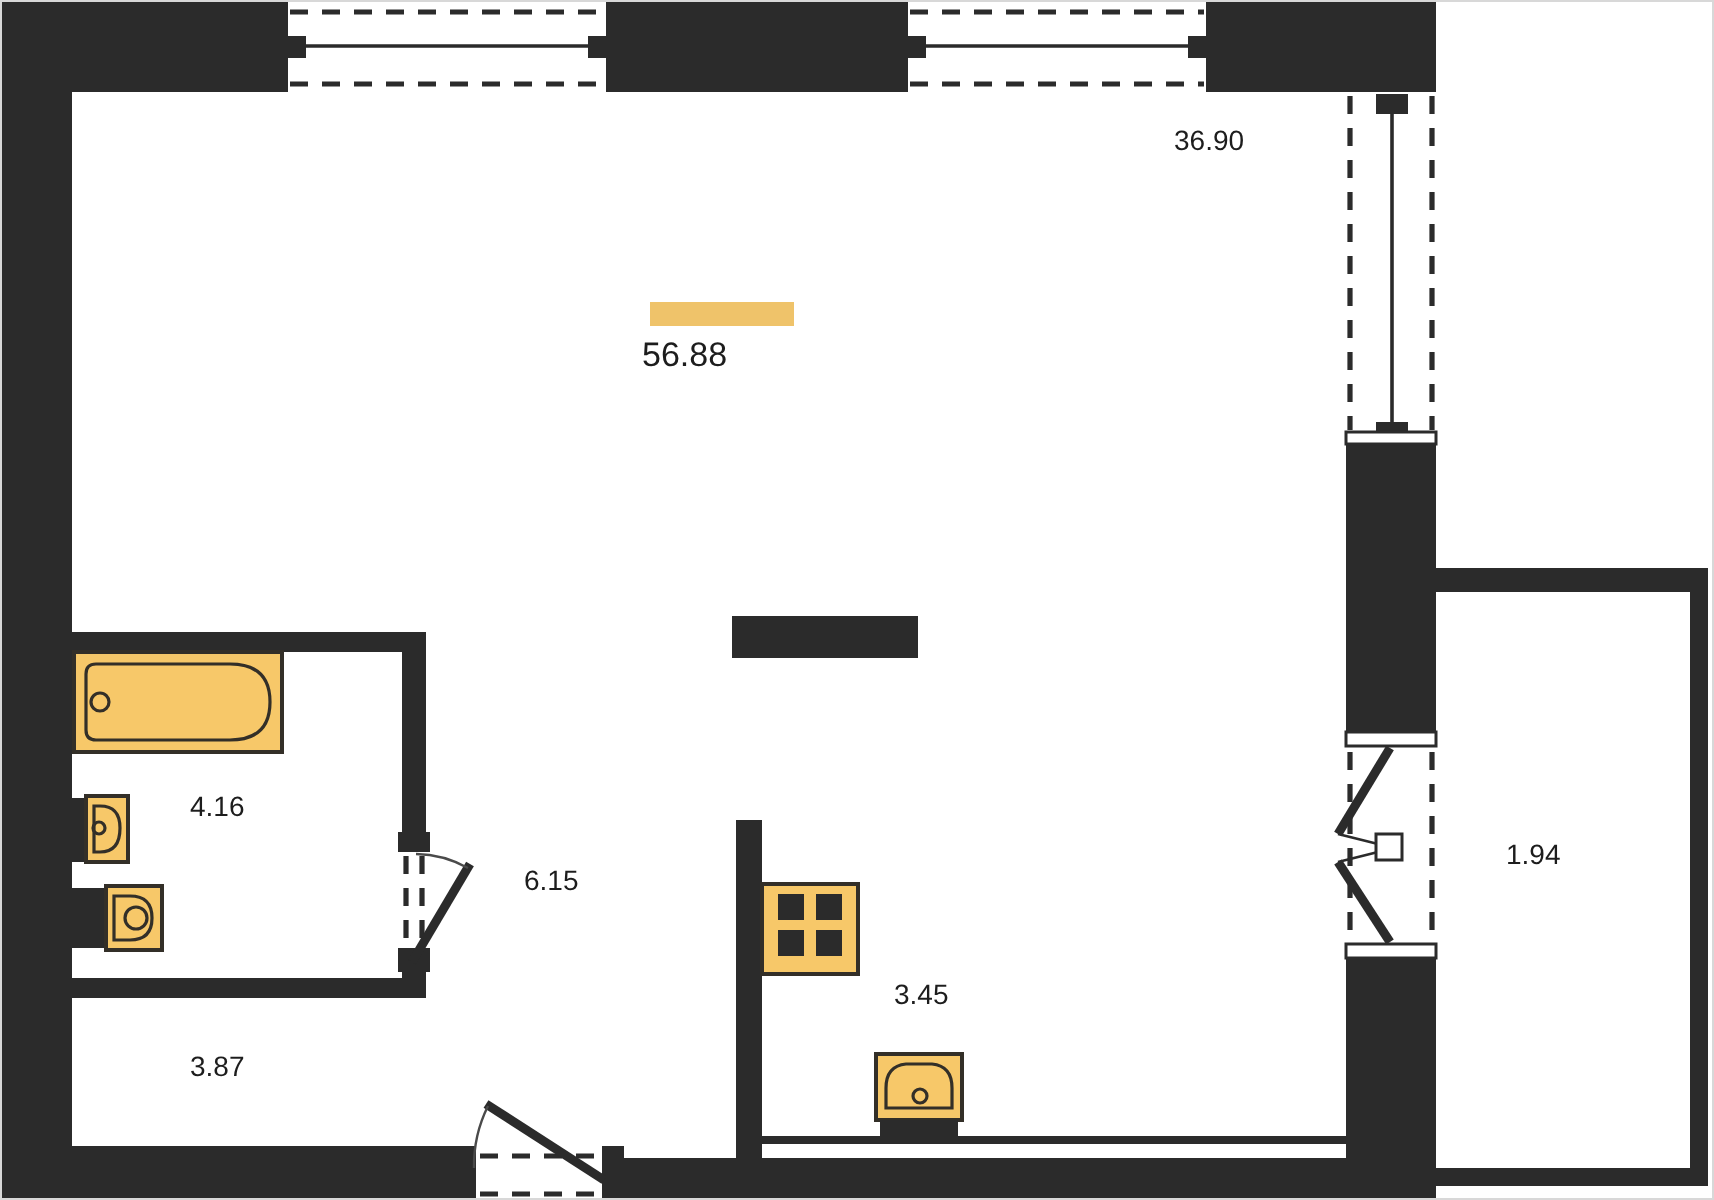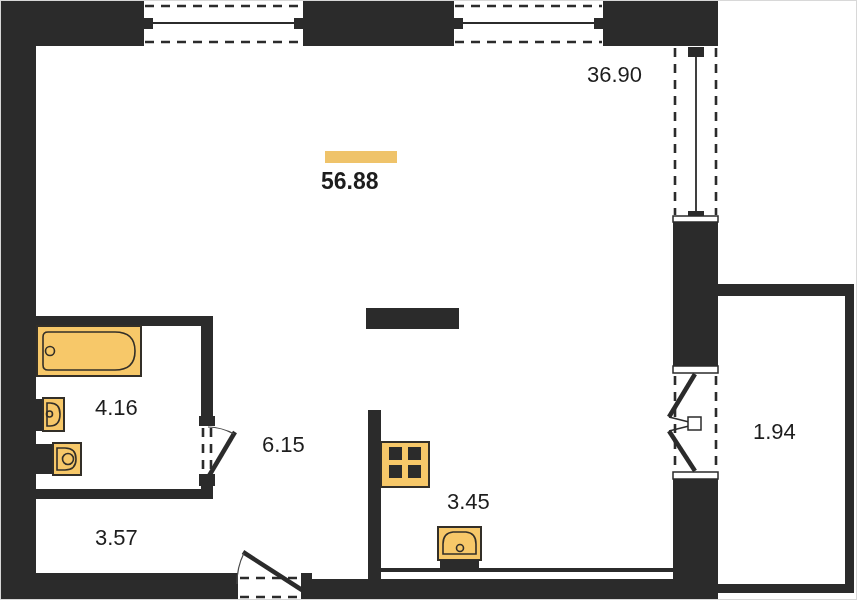--- a/index.html
+++ b/index.html
@@ -13,24 +13,24 @@
   .dash{stroke:var(--wall-color,#2b2b2b);stroke-width:2.6;stroke-dasharray:9 7;fill:none;}
   .mid{stroke:var(--wall-color,#2b2b2b);stroke-width:1.8;fill:none;}
   .sill{fill:#fff;stroke:var(--wall-color,#2b2b2b);stroke-width:1.5;}
   .leaf{stroke:var(--wall-color,#2b2b2b);stroke-width:4.5;fill:none;}
   .thinline{stroke:var(--wall-color,#2b2b2b);stroke-width:1.4;fill:none;}
   .arc{stroke:#4a4a4a;stroke-width:1.2;fill:none;}
   .fix{fill:var(--fixture-fill,#f7c869);stroke:var(--fixture-stroke,#332f28);stroke-width:2;}
   .fixline{fill:none;stroke:var(--fixture-stroke,#332f28);stroke-width:1.6;}
   .dark{fill:var(--wall-color,#2b2b2b);}
   .area-label{
-    position:absolute;font-size:22px;font-weight:400;
+    position:absolute;font-size:14px;font-weight:400;
     color:var(--text-color,#1d1d1d);white-space:nowrap;
   }
-  .total-label{font-size:23px;font-weight:700;}
+  .total-label{font-size:17px;font-weight:400;}
   .highlight-bar{position:absolute;background:var(--highlight-color,#efc36a);}
 </style>
 </head>
 <body>
 
 <div class="plan">
 
   <svg width="857" height="600" viewBox="0 0 857 600">
 
     <g>
@@ -150,16 +150,16 @@
       <circle class="fixline" cx="459" cy="547" r="3.5"></circle>
     </g>
   </svg>
 
   <div class="highlight-bar" style="left:324px;top:150px;width:72px;height:12px;"></div>
   <div class="area-label total-label" style="left:320px;top:167px;">56.88</div>
 
   <div class="area-label" style="left:586px;top:61px;">36.90</div>
   <div class="area-label" style="left:94px;top:394px;">4.16</div>
   <div class="area-label" style="left:261px;top:431px;text-align:right;">6.15</div>
-  <div class="area-label" style="left:94px;top:524px;">3.57</div>
+  <div class="area-label" style="left:94px;top:524px;">3.87</div>
   <div class="area-label" style="left:446px;top:488px;">3.45</div>
   <div class="area-label" style="left:752px;top:418px;">1.94</div>
 </div>
 
 </body></html>

